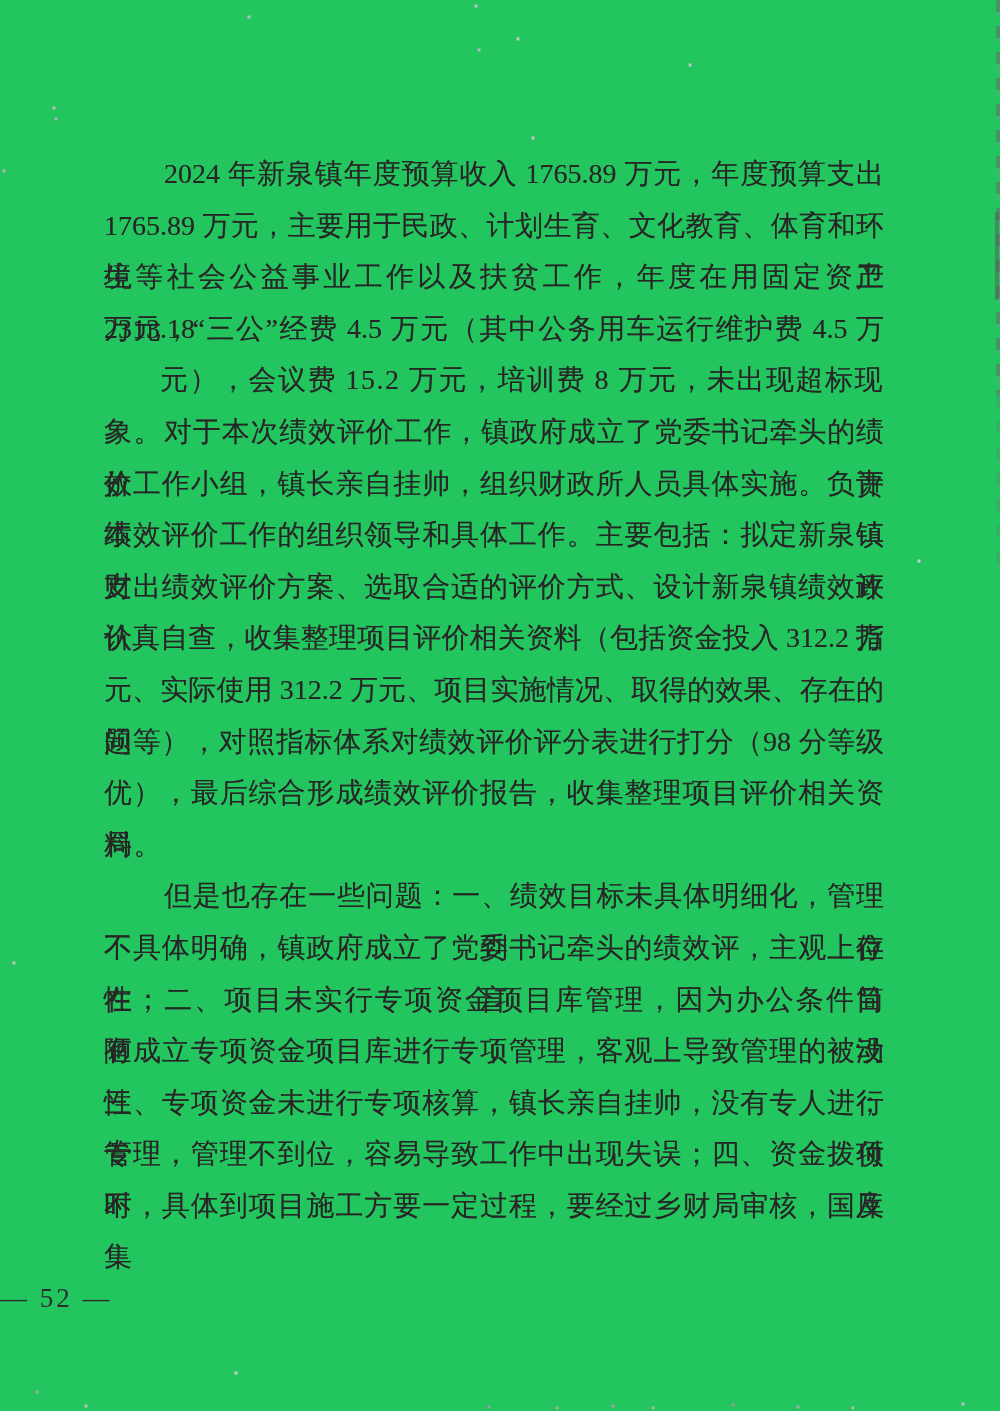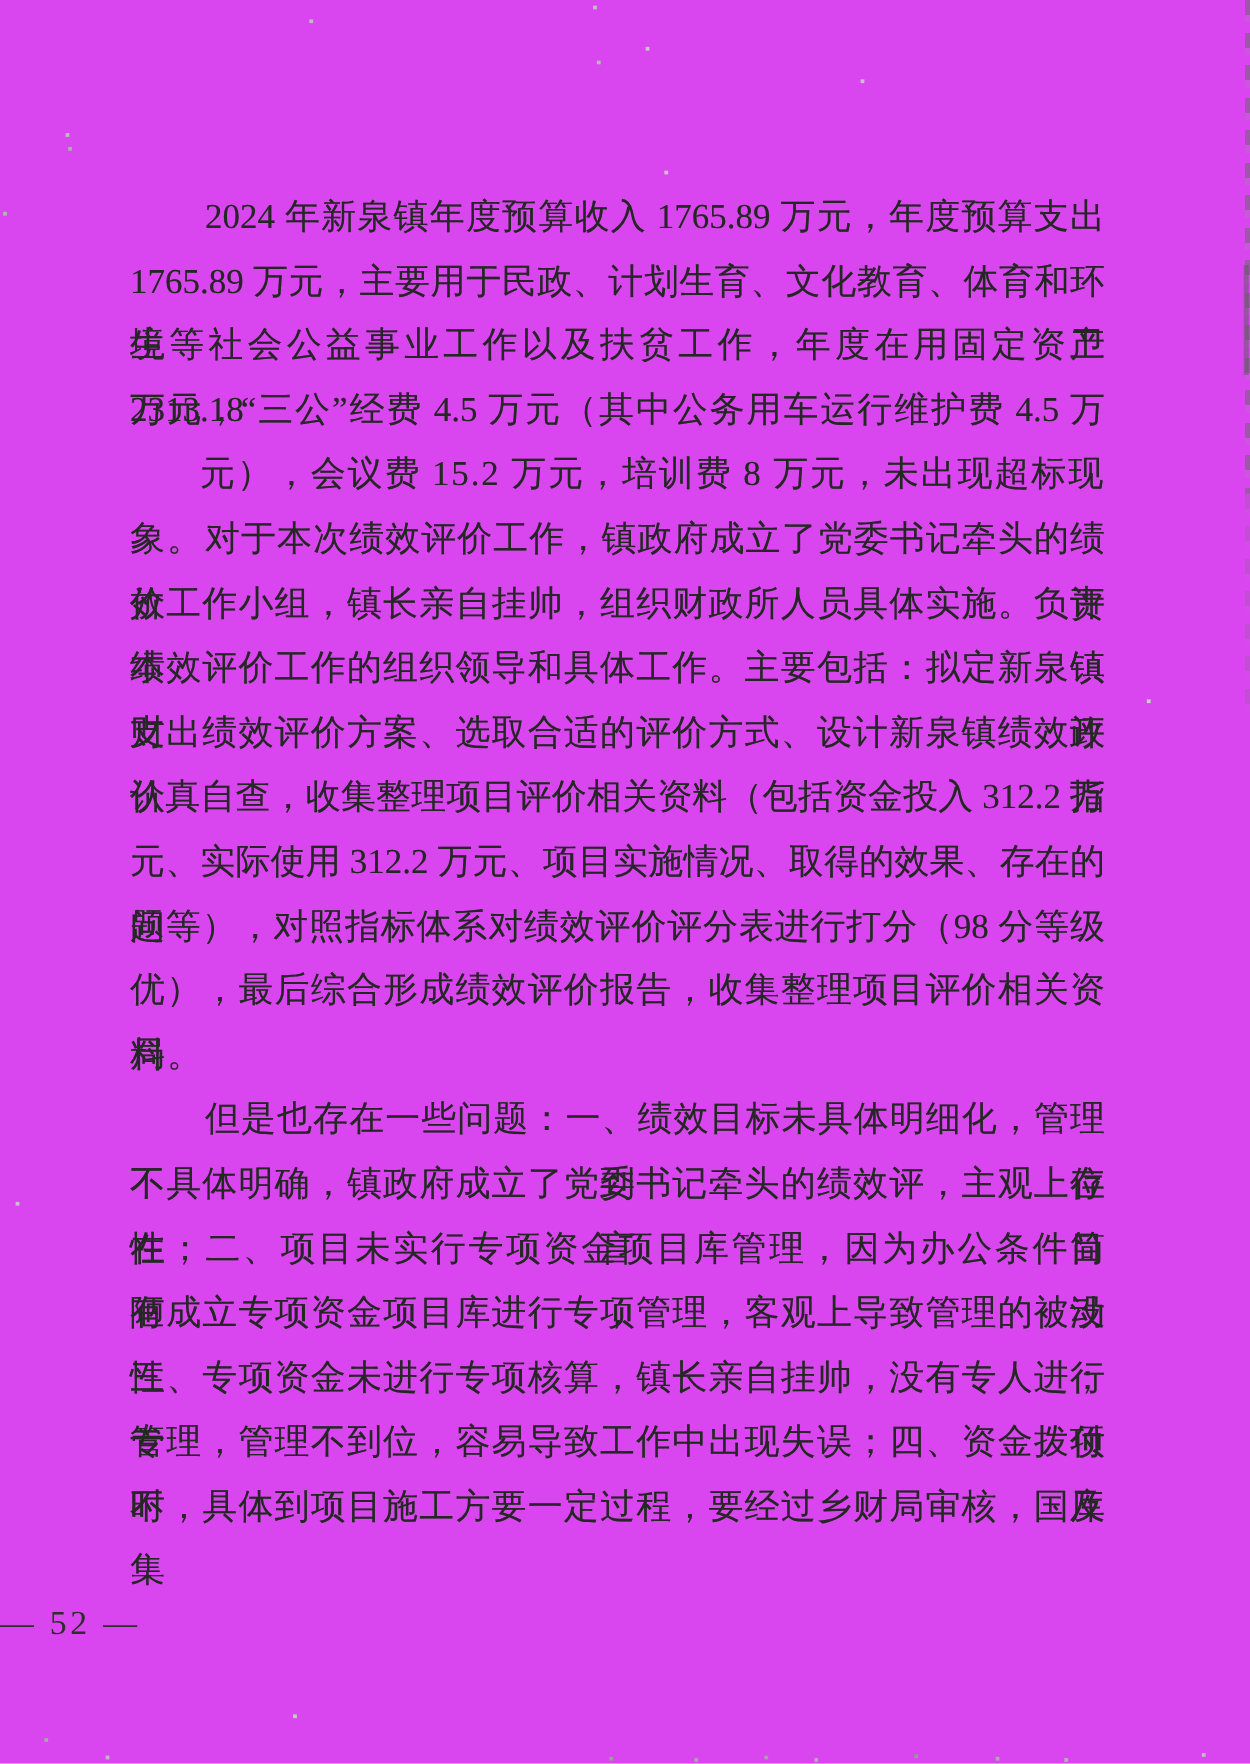--- a/index.html
+++ b/index.html
@@ -1,20 +1,20 @@
 <!DOCTYPE html>
 <html><head>
 <meta charset="utf-8">
 <style>
   html,body{margin:0;padding:0;background:#ffffff;}
   .page{
     position:relative;
     width:1000px;
     height:1411px;
-    background:#d946ef;
+    background:#22c55e;
     overflow:hidden;
     font-family:"Liberation Serif","DejaVu Serif",serif;
     color:#262626;
   }
   .textblock{
     position:absolute;
     left:104px;
     top:148px;
     width:780px;
   }

